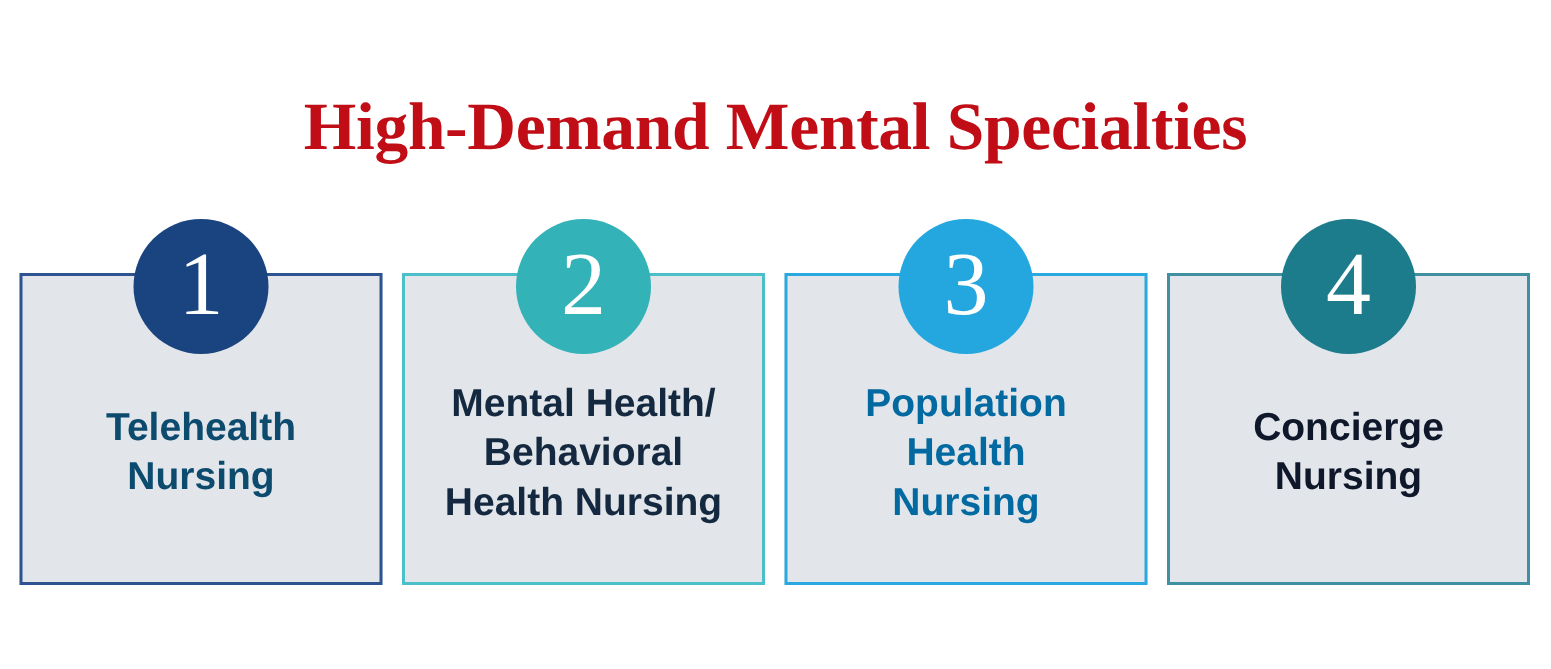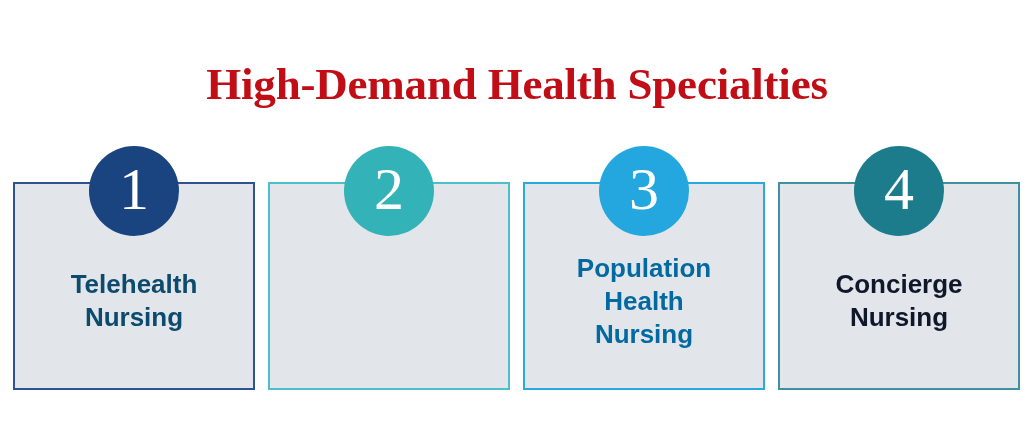--- a/index.html
+++ b/index.html
@@ -120,38 +120,41 @@
     white-space: pre-line;
     padding-top: 30px;
     box-sizing: border-box;
   }
 </style>
 </head>
 <body>
 
 <div class="infographic">
 
-  <div class="page-title" style="color: rgb(192, 13, 22);">High-Demand Health Specialties</div>
+  <div class="page-title" style="color: rgb(192, 13, 22);">High-Demand Mental Specialties</div>
 
   <div class="cards-row">
 
     <div class="card card-1">
       <div class="card-box" style="border-color: rgb(45, 84, 144); background: rgb(226, 230, 234);"></div>
       <div class="card-badge" style="background: rgb(26, 68, 128);">
         <span class="card-badge-number" style="color: rgb(255, 255, 255);">1</span>
       </div>
       <div class="card-label" style="color: #0c4a6e;">Telehealth
 Nursing</div>
     </div>
 
     <div class="card card-2">
       <div class="card-box" style="border-color: rgb(76, 192, 200); background: rgb(226, 230, 234);"></div>
       <div class="card-badge" style="background: rgb(51, 178, 184);">
         <span class="card-badge-number" style="color: rgb(255, 255, 255);">2</span>
       </div>
+      <div class="card-label" style="color: rgb(20, 41, 63);">Mental Health/
+Behavioral
+Health Nursing</div>
     </div>
 
     <div class="card card-3">
       <div class="card-box" style="border-color: rgb(41, 169, 224); background: rgb(226, 230, 234);"></div>
       <div class="card-badge" style="background: rgb(35, 167, 222);">
         <span class="card-badge-number" style="color: rgb(255, 255, 255);">3</span>
       </div>
       <div class="card-label" style="color: #0369a1;">Population
 Health
 Nursing</div>

